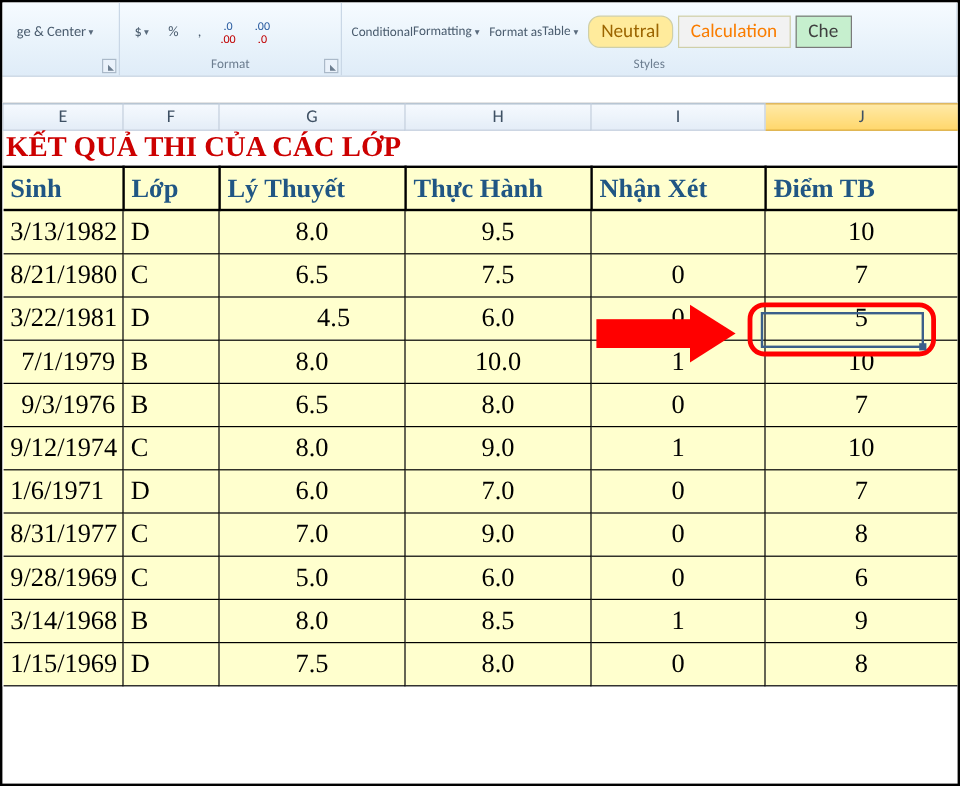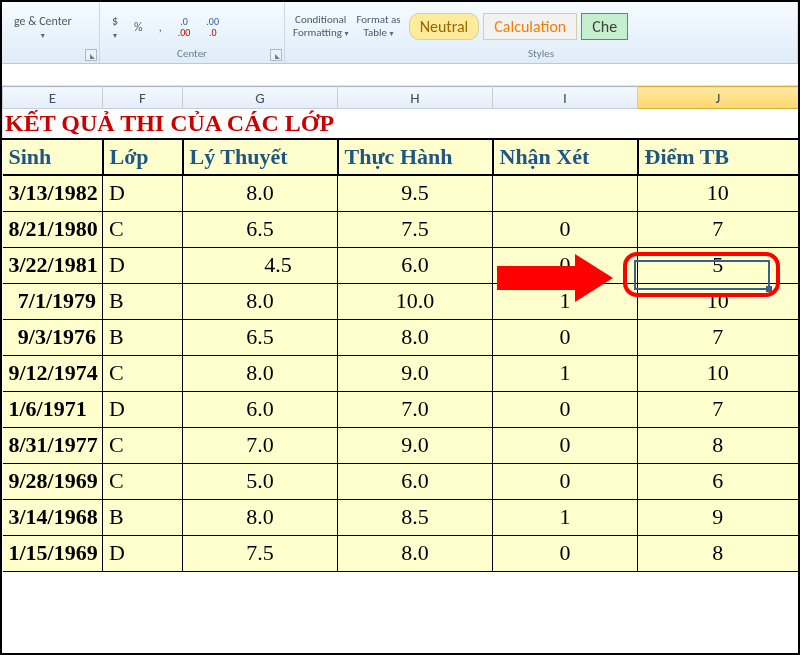--- a/index.html
+++ b/index.html
@@ -46,25 +46,24 @@
   }
   .dlauncher::after{
     content:''; position:absolute; right:1px; bottom:1px;
     width:0;height:0; border-left:5px solid #6d7e90;
     border-top:5px solid transparent;
   }
   .btn-sm {
     padding: 2px 4px;
     display: inline-flex; align-items:center; gap:2px;
     color:#4a5c6e;
-    flex-direction:column;
   }
   .drop { font-size:8px; color:#5a6b7d; }
   .vlabel {
-    display:flex; flex-direction:column; align-items:center;
+    display:flex; align-items:center;
     font-size:11px; line-height:13px; color:#4a5c6e;
   }
 
   .style-cell {
     border:1px solid #cfcfa8;
     padding:3px 10px;
     font-size:16px;
   }
   .neutral { background:#ffeb9c; color:#9c6500;border-radius:10px; }
   .calc { background:#f2f2f2; color:#fa7d00; }
@@ -114,21 +113,21 @@
     padding-left:2px;
   }
   tr.hdr td {
     font-weight:bold;
     color:#205684;
     font-size:22px;
     border:2px solid #000;
     border-top:2px solid #000;
   }
   tr.data td { border:1px solid #000; }
-  tr.data td.first { border-left:none;font-weight:bold; }
+  tr.data td.first { border-left:none; }
   tr.data td.num { text-align:center; }
   tr.hdr td.first { border-left:none;}
   
   .thick-top td{ border-top:2px solid #000;}
   .thick-bottom td{ border-bottom:2px solid #000;}
   tr.data td:last-child, tr.hdr td:last-child { border-right:2px solid #000;}
   tr.hdr td{border-bottom:2px solid #000;}
 
   .arrow {
     position:absolute;
@@ -206,21 +205,21 @@
       <span class="btn-sm">,</span>
       <span class="btn-sm" style="flex-direction:column;line-height:9px;font-size:10px">
         <span style="color:#2a5ca0">.0</span>
         <span style="color:#c00000">.00</span>
       </span>
       <span class="btn-sm" style="flex-direction:column;line-height:9px;font-size:10px">
         <span style="color:#2a5ca0">.00</span>
         <span style="color:#c00000">.0</span>
       </span>
     </div>
-    <div class="rib-label">Center</div>
+    <div class="rib-label">Format</div>
     <div class="dlauncher"></div>
   </div>
 
   <div class="rib-group" style="flex:1">
     <div class="rib-row">
       <div class="vlabel">
         <span>Conditional</span>
         <span><span>Formatting</span> <span class="drop">▾</span></span>
       </div>
       <div class="vlabel">

